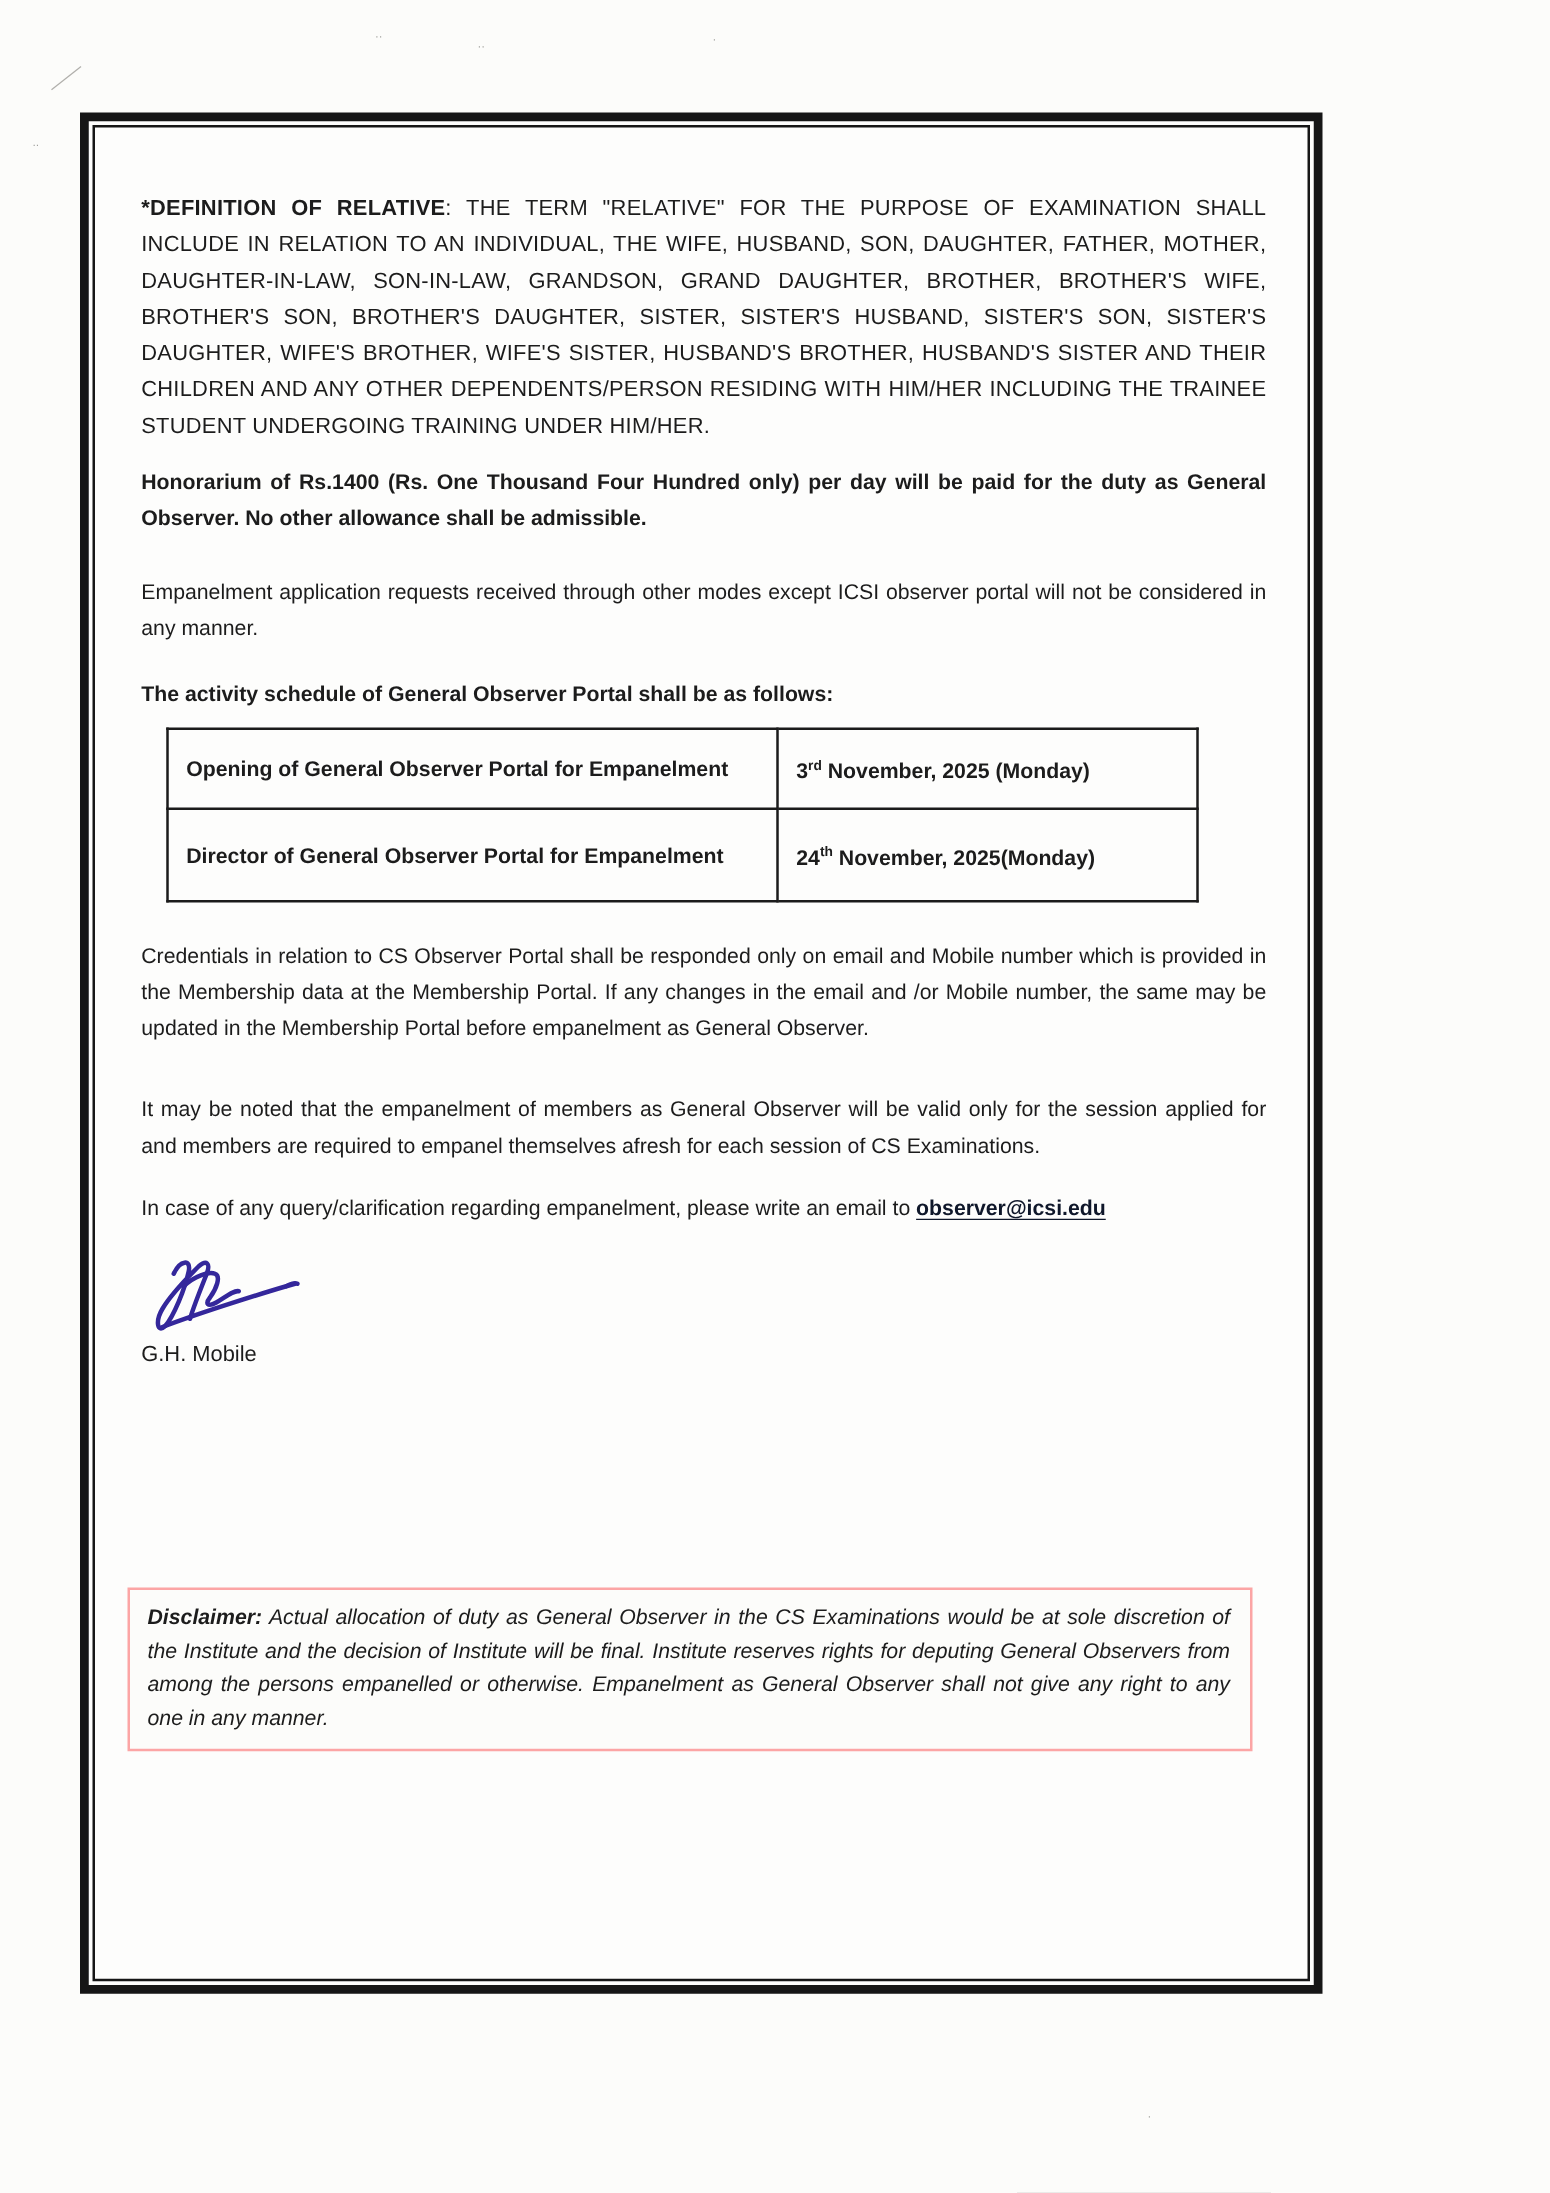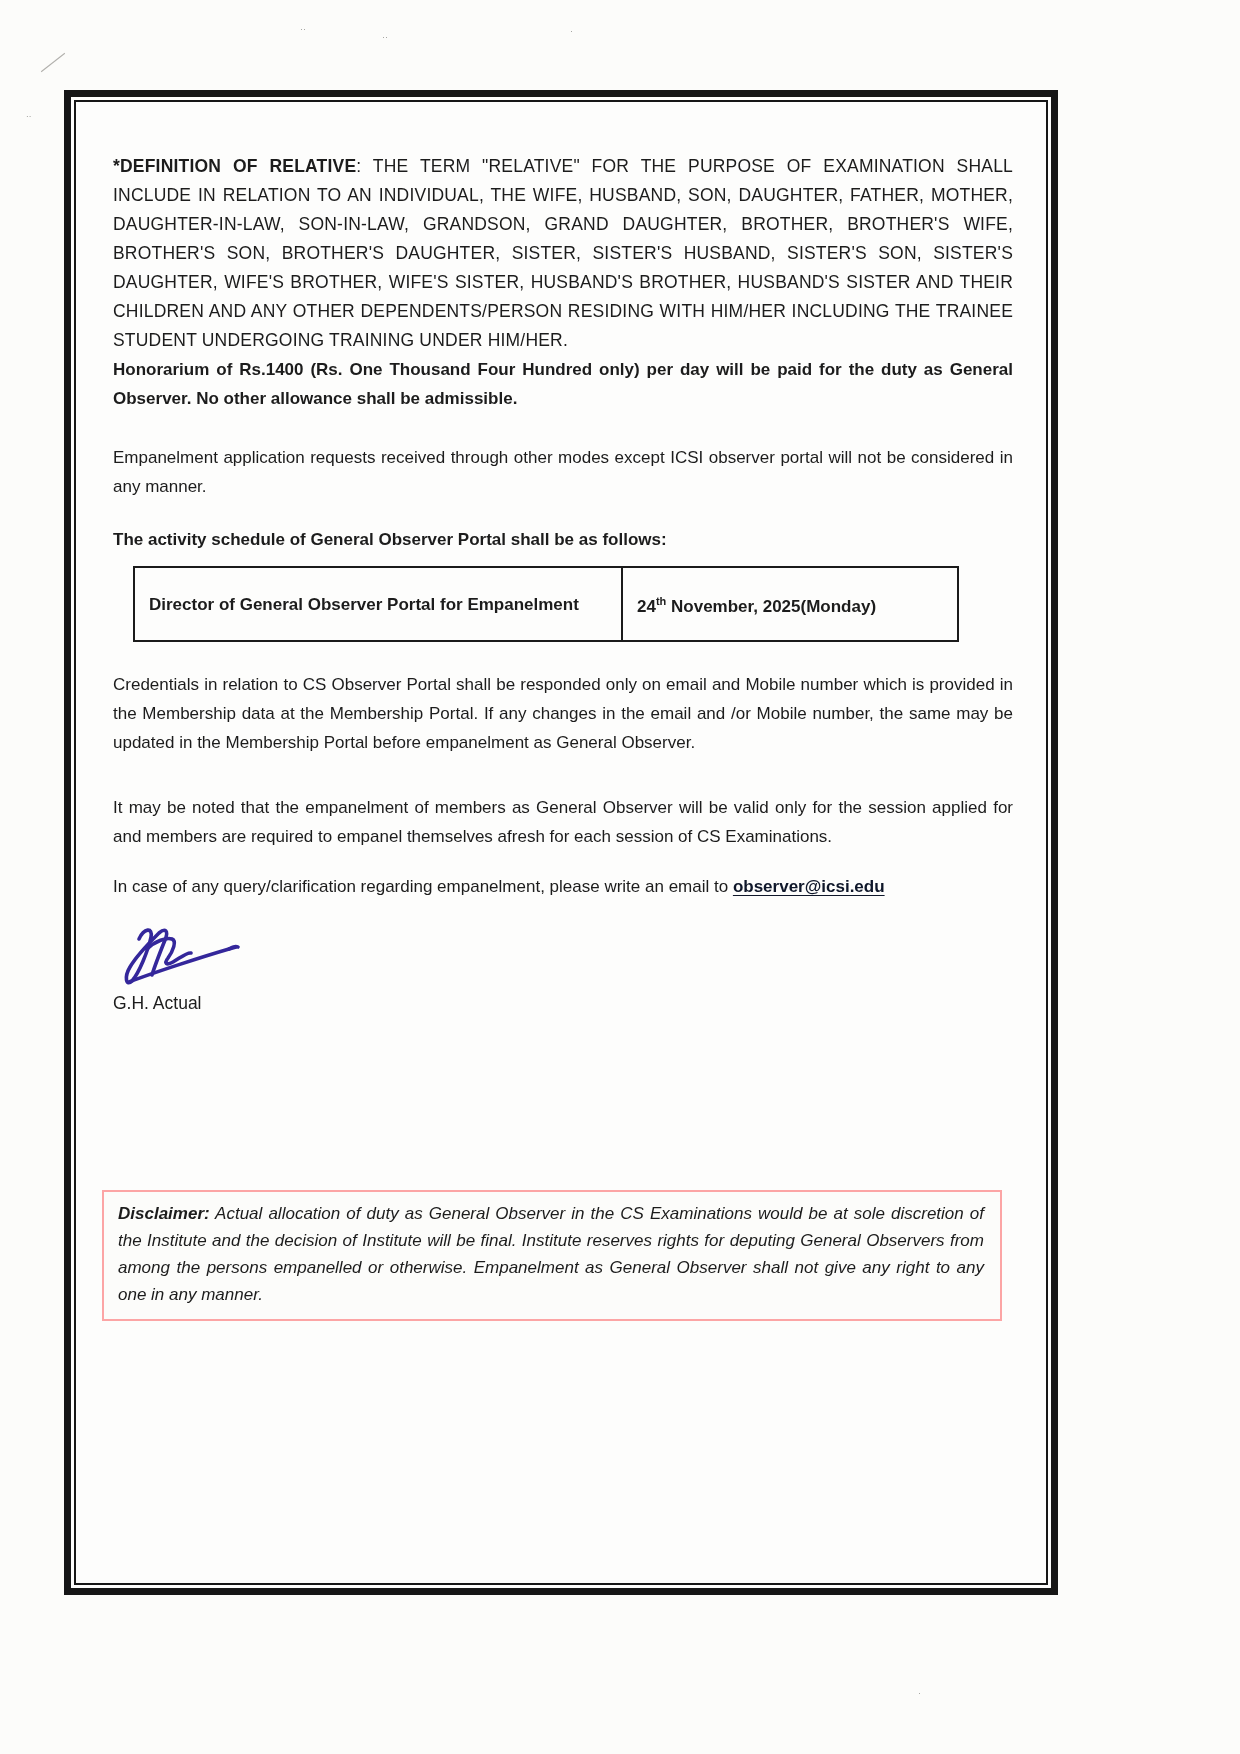--- a/index.html
+++ b/index.html
@@ -11,21 +11,21 @@
   }
   .frame{
     position:absolute;left:64px;top:90px;width:994px;height:1505px;
     border:7px solid #161616;box-sizing:border-box;background:#fdfdfc;padding-left:20px;
   }
   .frame-inner{position:absolute;inset:3px;border:2px solid #161616;pointer-events:none;}
   .content{position:absolute;left:42px;top:55px;width:900px;}
   p{margin:0;font-size:17px;line-height:29px;text-align:justify;}
   .caps-para{font-size:17.5px;line-height:29px;letter-spacing:0.2px;}
   .bold{font-weight:bold;}
-  .para-honorarium{font-weight:bold;}
+  .para-honorarium{font-weight:bold;margin-top:16px;}
   .para-empanelment{margin-top:30px;}
   .schedule-heading{font-weight:bold;margin-top:24px;text-align:left;}
   table.schedule{
     border-collapse:collapse;margin:12px 0 28px 20px;width:826px;
   }
   table.schedule td{
     border:2px solid #1b1b1b;font-weight:bold;font-size:17px;line-height:27px;
     padding:6px 14px;vertical-align:middle;background:#fdfdfc;
   }
   td.col-activity{width:458px;text-align:justify;padding-right:18px;}
@@ -71,20 +71,24 @@
       <p class="caps-para"><span class="bold">*DEFINITION OF RELATIVE</span><span>: THE TERM "RELATIVE" FOR THE PURPOSE OF EXAMINATION SHALL INCLUDE IN RELATION TO AN INDIVIDUAL, THE WIFE, HUSBAND, SON, DAUGHTER, FATHER, MOTHER, DAUGHTER-IN-LAW, SON-IN-LAW, GRANDSON, GRAND DAUGHTER, BROTHER, BROTHER'S WIFE, BROTHER'S SON, BROTHER'S DAUGHTER, SISTER, SISTER'S HUSBAND, SISTER'S SON, SISTER'S DAUGHTER, WIFE'S BROTHER, WIFE'S SISTER, HUSBAND'S BROTHER, HUSBAND'S SISTER AND THEIR CHILDREN AND ANY OTHER DEPENDENTS/PERSON RESIDING WITH HIM/HER INCLUDING THE TRAINEE STUDENT UNDERGOING TRAINING UNDER HIM/HER.</span></p>
 
       <p class="para-honorarium">Honorarium of Rs.1400 (Rs. One Thousand Four Hundred only) per day will be paid for the duty as General Observer. No other allowance shall be admissible.</p>
 
       <p class="para-empanelment">Empanelment application requests received through other modes except ICSI observer portal will not be considered in any manner.</p>
 
       <p class="schedule-heading">The activity schedule of General Observer Portal shall be as follows:</p>
 
       <table class="schedule">
         <tbody>
+          <tr class="row-1">
+            <td class="col-activity">Opening of General Observer Portal for Empanelment</td>
+            <td class="col-date"><span>3</span><sup>rd</sup><span> November, 2025 (Monday)</span></td>
+          </tr>
           <tr class="row-2">
             <td class="col-activity">Director of General Observer Portal for Empanelment</td>
             <td class="col-date"><span>24</span><sup>th</sup><span> November, 2025(Monday)</span></td>
           </tr>
         </tbody>
       </table>
 
       <p>Credentials in relation to CS Observer Portal shall be responded only on email and Mobile number which is provided in the Membership data at the Membership Portal. If any changes in the email and /or Mobile number, the same may be updated in the Membership Portal before empanelment as General Observer.</p>
 
       <p class="para-validity">It may be noted that the empanelment of members as General Observer will be valid only for the session applied for and members are required to empanel themselves afresh for each session of CS Examinations.</p>
@@ -93,21 +97,21 @@
 
       <div class="sig-block">
         <svg class="sig-svg" width="160" height="62" viewBox="0 0 160 62">
           <g fill="none" stroke="#34279b" stroke-width="3.6" stroke-linecap="round" stroke-linejoin="round">
             <path d="M22,14 C27,3 36,2 34,12 C31,26 22,48 15,56 C9,62 7,52 13,42 C20,30 34,16 42,8 C48,3 52,5 48,15 C44,25 38,40 35,50"></path>
             <path d="M30,24 C38,16 50,12 55,14 C60,16 56,26 51,33 C47,38 49,41 56,37 C63,33 70,27 74,28"></path>
             <path d="M12,57 C38,47 88,31 112,24 L119,22"></path>
             <path d="M112,24 C115,22 119,21 121,22"></path>
           </g>
         </svg>
-        <p class="sig-name">G.H. Actual</p>
+        <p class="sig-name">G.H. Mobile</p>
       </div>
 
       <div class="disclaimer-box">
         <p><span class="bold">Disclaimer:</span><span> Actual allocation of duty as General Observer in the CS Examinations would be at sole discretion of the Institute and the decision of Institute will be final. Institute reserves rights for deputing General Observers from among the persons empanelled or otherwise. Empanelment as General Observer shall not give any right to any one in any manner.</span></p>
       </div>
 
     </div>
   </div>
 </div>
 

